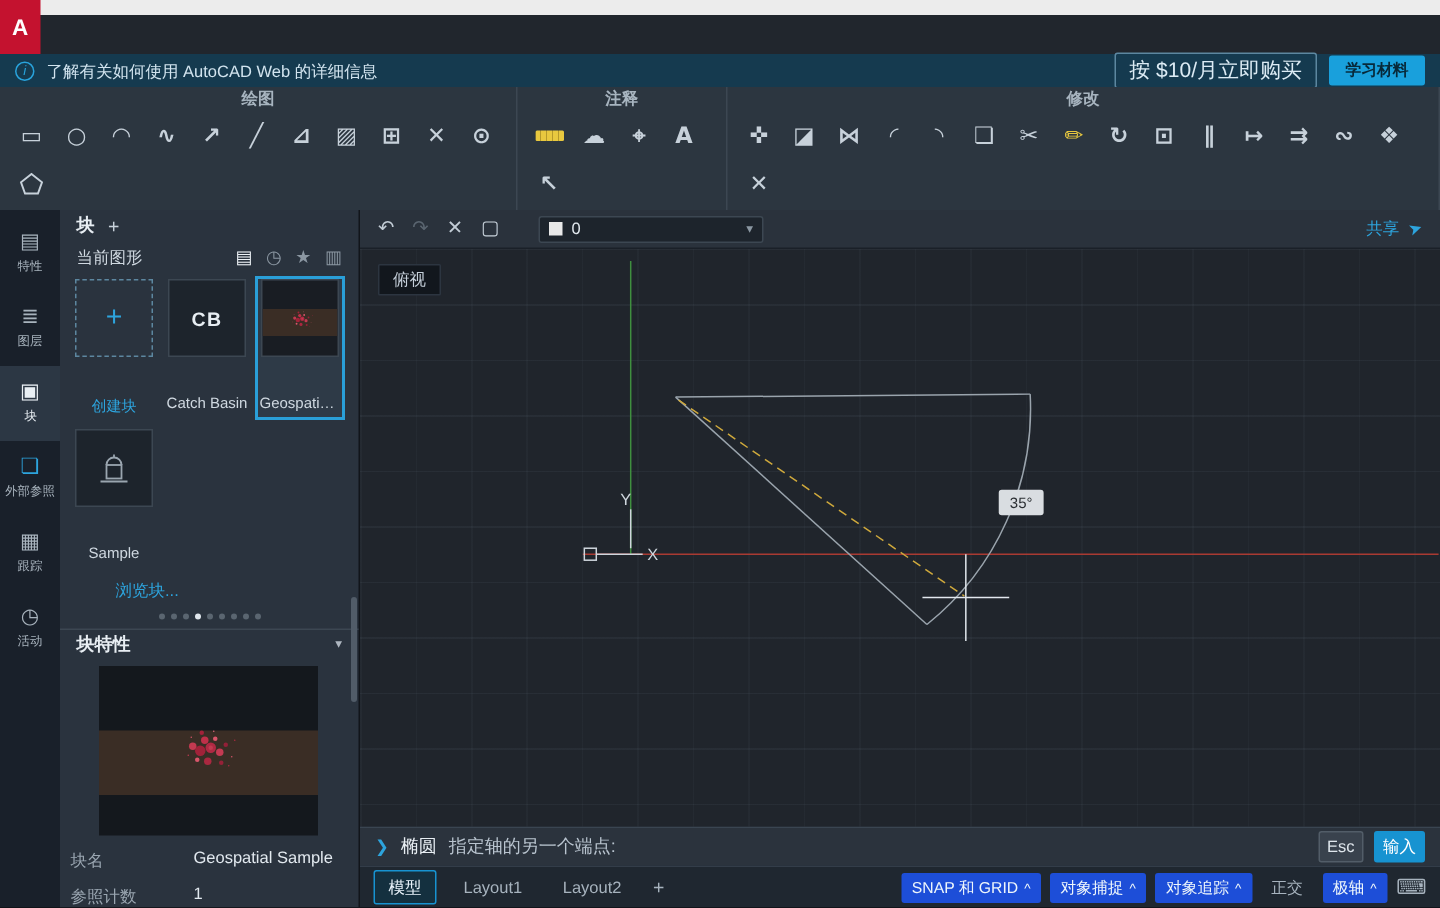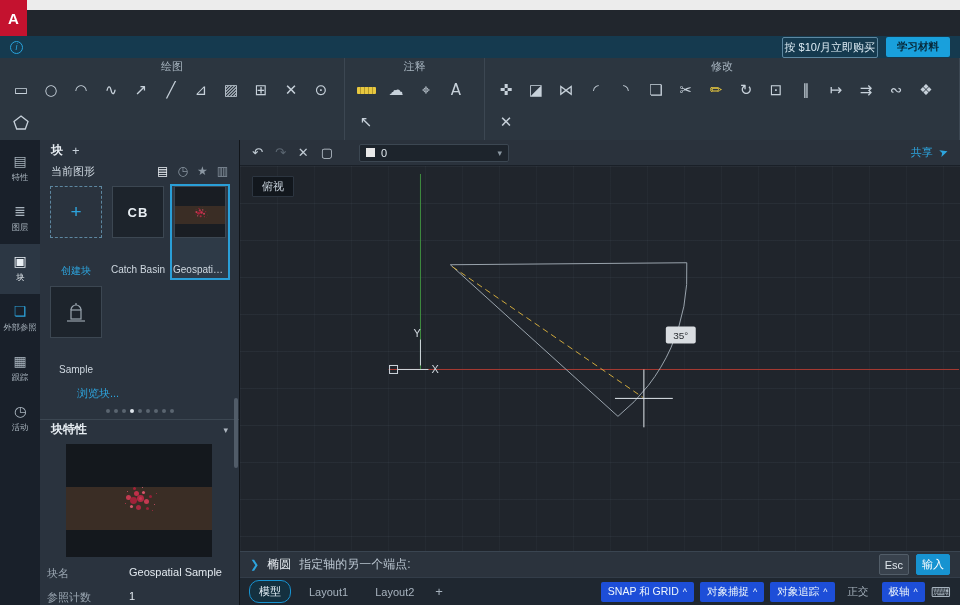--- a/index.html
+++ b/index.html
@@ -34,26 +34,26 @@
   .avatar { width:20px; height:20px; border-radius:50%; border:1px solid #3c5a2a;
             background:radial-gradient(circle at 35% 35%, #8cbf4a, #2f5a1e 72%); }
 
   
   .banner { position:absolute; top:36px; left:0; width:100%; height:22px; background:#153a4f;
             display:flex; align-items:center; gap:8px; padding:0 10px; }
   .info-ring { width:13px; height:13px; border:1px solid #29a3dc; color:#29a3dc; border-radius:50%;
                display:flex; align-items:center; justify-content:center; font-size:9px; font-style:italic; }
   .banner-msg { color:#d2e4ef; }
   .buy-btn { margin-left:auto; border:1px solid #5d87a0; color:#dcebf4; background:transparent;
-             font-size:11px; padding:2px 2px; border-radius:2px; }
+             font-size:14px; padding:2px 9px; border-radius:2px; }
   .learn-btn { background:#19a0dc; color:#07293a; font-weight:bold; font-size:10.5px;
                padding:3px 11px; border-radius:2px; border:none; }
 
   
-  .ribbon { position:absolute; top:58px; left:0; width:100%; height:82px; background:#2c3640; display:flex; }
+  .ribbon { position:absolute; top:58px; left:0; width:100%; height:82px; background:#2c3640; display:flex;font-weight:bold; }
   .ribbon-group { display:flex; flex-direction:column; border-right:1px solid #3c4752; padding:0 4px; }
   .rg-draw { width:345px; } .rg-annotate { width:140px; } .rg-modify { flex:1; }
   .rg-label { height:16px; line-height:16px; text-align:center; color:#a7b4bf; font-size:11px; }
   .rg-row { display:flex; align-items:center; height:32px; gap:2px; padding-left:3px; }
   .rt { width:28px; height:28px; display:flex; align-items:center; justify-content:center;
         color:#c7d1da; font-size:15px; border-radius:2px; font-family:"DejaVu Sans",sans-serif; }
   .rt.yellow { color:#e8c83f; }
   .ruler { width:19px; height:7px; border-radius:1px;
            background:repeating-linear-gradient(90deg,#e8c83f 0 3px,#b5992b 3px 4px); }
 
@@ -143,21 +143,21 @@
   .cmd-name { color:#e8eef3; font-size:12px; }
   .cmd-prompt { color:#b9c4cf; font-size:12px; }
   .cmd-actions { margin-left:auto; display:flex; gap:7px; }
   .cmd-btn { font-size:11px; padding:2px 5px; border-radius:2px; }
   .cmd-btn.esc { background:#39424d; border:1px solid #525d68; color:#dfe6ec; }
   .cmd-btn.enter { background:#1793d1; border:1px solid #1793d1; color:#fff; }
 
   .status-bar { height:28px; background:#1f2730; border-top:1px solid #333d49; display:flex;
                 align-items:center; gap:9px; padding:0 9px; }
   .stab { color:#a7b3be; padding:3px 9px; }
-  .stab.active { border:1px solid #1793d1; color:#e8f2fa; background:#14303f; border-radius:10px; }
+  .stab.active { border:1px solid #1793d1; color:#e8f2fa; background:#14303f; border-radius:2px; }
   .add-tab { color:#a7b3be; font-size:13px; padding:0 3px; }
   .toggles { margin-left:auto; display:flex; align-items:center; gap:6px; }
   .toggle { font-size:10.5px; color:#a7b3be; padding:3px 7px; border-radius:2px; display:flex;
             align-items:center; gap:4px; white-space:nowrap; }
   .toggle.on { background:#1d4ed8; color:#eef6fb; }
   .toggle .caret { font-size:9px; }
   .kbd-icon { color:#a7b3be; font-size:14px; font-family:"DejaVu Sans",sans-serif; }
 </style>
 </head>
 <body>
@@ -166,20 +166,21 @@
 
   <div class="top-strip"></div>
 
   <div class="logo">
     <span>A</span>
   </div>
 
 
   <div class="banner">
     <span class="info-ring">i</span>
+    <span class="banner-msg">了解有关如何使用 AutoCAD Web 的详细信息</span>
     <button class="buy-btn">按 $10/月立即购买</button>
     <button class="learn-btn">学习材料</button>
   </div>
 
   <div class="ribbon">
     <div class="ribbon-group rg-draw">
       <div class="rg-label">绘图</div>
       <div class="rg-row">
         <span class="rt">▭</span>
         <span class="rt">○</span>

